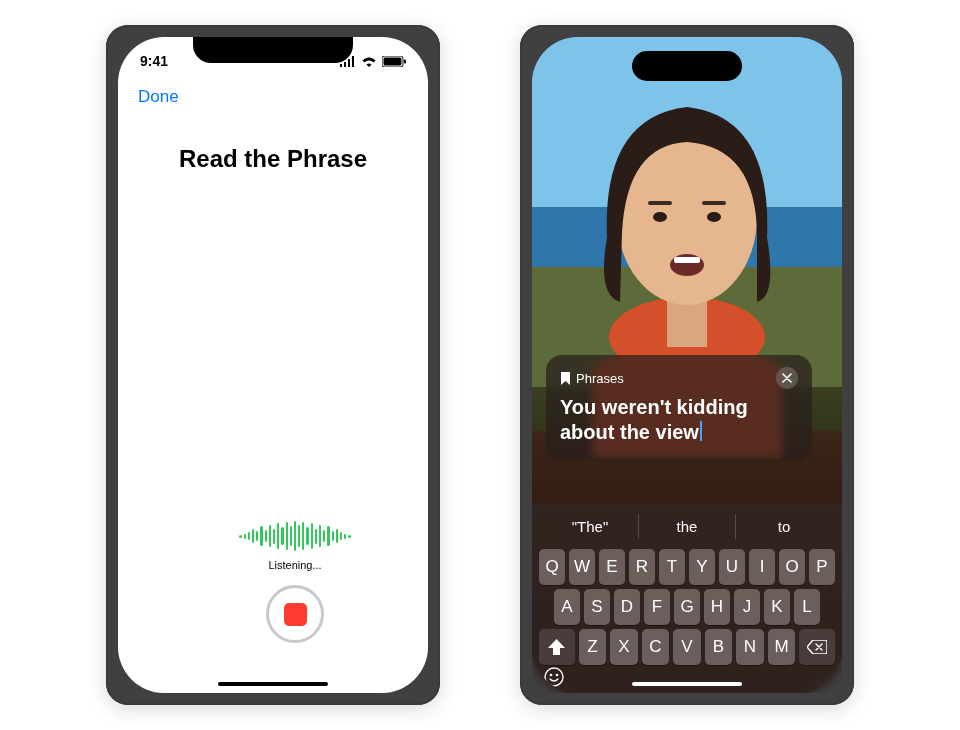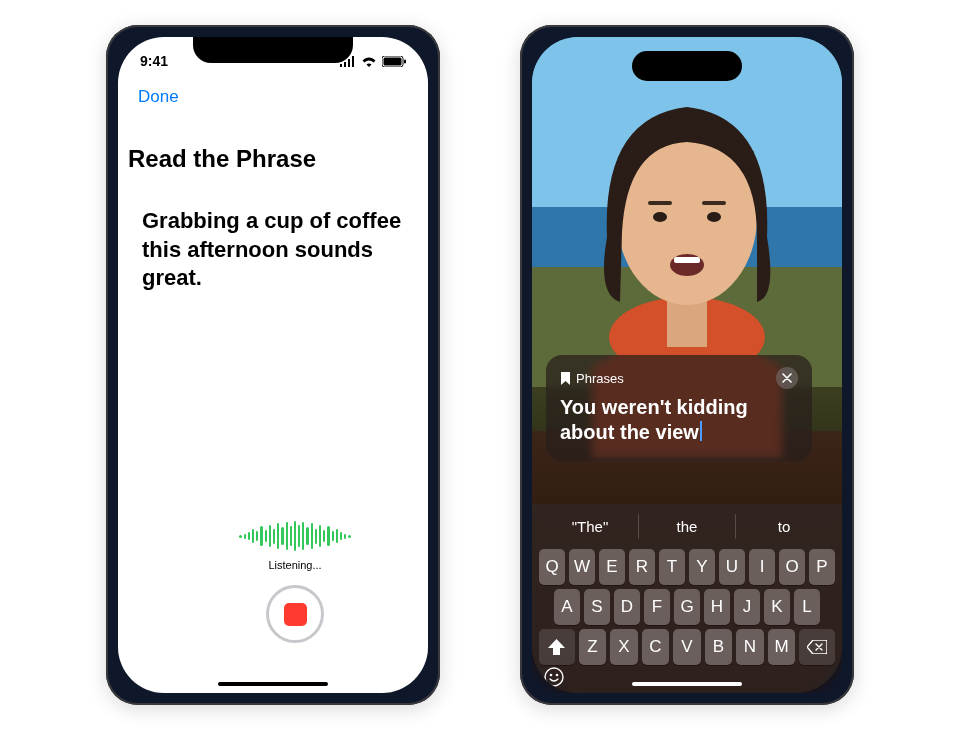--- a/index.html
+++ b/index.html
@@ -9,22 +9,22 @@
     background: #fff;
     display: flex;
     align-items: center;
     justify-content: center;
     gap: 80px;
   }
 
   
   .phone {
     position: relative;
-    border-radius: 32px;
-    background: #0f172a;
+    border-radius: 22px;
+    background: #404040;
     box-shadow: 0 0 0 2px #3a3a3c inset, 0 4px 20px rgba(0,0,0,.15);
     overflow: hidden;
   }
   .phone-left  { width: 334px; height: 680px; padding: 12px; }
   .phone-right { width: 334px; height: 680px; padding: 12px; }
 
   .screen {
     width: 100%; height: 100%;
     border-radius: 46px;
     overflow: hidden;
@@ -58,21 +58,21 @@
   .statusbar.dark { color:#000; }
   .status-icons { display:flex; gap:5px; align-items:center; }
 
   
   .left-content {
     position:absolute; inset:0; padding-top:46px;
     display:flex; flex-direction:column;
   }
   .done-btn { color:#007aff; font-size:17px; padding:4px 20px 10px; cursor:pointer; align-self:flex-start; }
   .title-row {
-    text-align:left; font-size:24px; font-weight:800; color:#000; margin:28px 10px 14px;
+    text-align:center; font-size:24px; font-weight:800; color:#000; margin:28px 1px 14px;
   }
   .pager-row { display:flex; align-items:center; justify-content:center; gap:16px; margin-bottom:30px; }
   .pager-btn {
     width:36px; height:26px; border-radius:14px; background:#e5e5ea;
     display:flex; align-items:center; justify-content:center; cursor:pointer;
   }
   .pager-btn svg { fill:#fff; }
   .pager-text { font-size:15px; color:#000; font-weight:500; }
   .phrase {
     padding: 20px 24px 0;
@@ -170,21 +170,20 @@
             <rect x="0" y="0" width="21" height="11" rx="2.5" fill="none" stroke="#000" stroke-width="1"></rect>
             <rect x="1.5" y="1.5" width="18" height="8" rx="1.5" fill="#000"></rect>
             <rect x="22" y="3.5" width="2" height="4" rx="1" fill="#000"></rect>
           </svg>
       </div>
     </div>
 
     <div class="left-content">
       <div class="done-btn">Done</div>
       <div class="title-row">Read the Phrase</div>
-      <div class="phrase">Grabbing a cup of coffee this afternoon sounds great.</div>
 
       <div class="listening-block">
         <div class="waveform">
           <span class="wave-bar" style="height:3px"></span>
             <span class="wave-bar" style="height:5px"></span>
           <span class="wave-bar" style="height:8px"></span>
             <span class="wave-bar" style="height:14px"></span>
           <span class="wave-bar" style="height:10px"></span>
             <span class="wave-bar" style="height:20px"></span>
           <span class="wave-bar" style="height:12px"></span>

